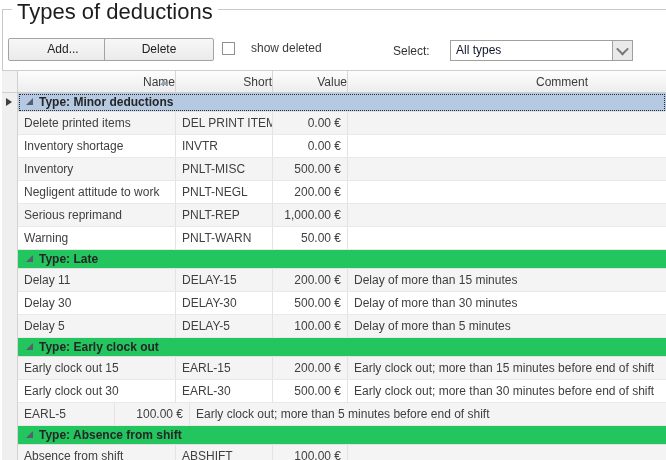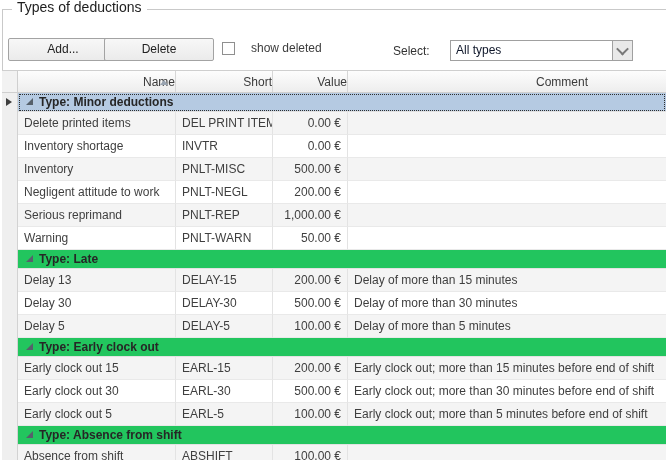--- a/index.html
+++ b/index.html
@@ -11,21 +11,21 @@
     -webkit-font-smoothing:antialiased;
   }
   
   .groupbox{
     position:absolute;left:2px;top:9px;right:0;bottom:0;
     border-top:1px solid #c9c9c9;border-left:1px solid #c9c9c9;
   }
   .page-title{
     position:absolute;left:12px;top:-1px;
     background:#ffffff;padding:0 5px;
-    font-size:14px;color:#1d1d1d;white-space:nowrap;z-index:5;
+    font-size:22px;color:#1d1d1d;white-space:nowrap;z-index:5;
   }
   
   .btn{
     position:absolute;top:38px;height:23px;width:110px;
     background:linear-gradient(#f7f7f7,#ebebeb);
     border:1px solid #a3a3a3;border-radius:2px;
     text-align:center;line-height:21px;color:#222;
     box-sizing:border-box;cursor:default;
   }
   #btn-add{left:8px;}
@@ -219,21 +219,21 @@
       <div class="grid-row group-row">
         <div class="ind-cell"></div>
         <div class="row-content">
           <div class="expand-glyph"></div>
           <span>Type: Late</span>
         </div>
       </div>
       <div class="grid-row data-row row-alt0">
         <div class="ind-cell"></div>
         <div class="row-content">
-          <div class="cell c-name">Delay 13</div>
+          <div class="cell c-name">Delay 11</div>
           <div class="cell c-short">DELAY-15</div>
           <div class="cell c-value">200.00 €</div>
           <div class="cell c-comment">Delay of more than 15 minutes</div>
         </div>
       </div>
       <div class="grid-row data-row row-alt1">
         <div class="ind-cell"></div>
         <div class="row-content">
           <div class="cell c-name">Delay 30</div>
           <div class="cell c-short">DELAY-30</div>
@@ -271,21 +271,20 @@
         <div class="row-content">
           <div class="cell c-name">Early clock out 30</div>
           <div class="cell c-short">EARL-30</div>
           <div class="cell c-value">500.00 €</div>
           <div class="cell c-comment">Early clock out; more than 30 minutes before end of shift</div>
         </div>
       </div>
       <div class="grid-row data-row row-alt0">
         <div class="ind-cell"></div>
         <div class="row-content">
-          <div class="cell c-name">Early clock out 5</div>
           <div class="cell c-short">EARL-5</div>
           <div class="cell c-value">100.00 €</div>
           <div class="cell c-comment">Early clock out; more than 5 minutes before end of shift</div>
         </div>
       </div>
       <div class="grid-row group-row">
         <div class="ind-cell"></div>
         <div class="row-content">
           <div class="expand-glyph"></div>
           <span>Type: Absence from shift</span>

